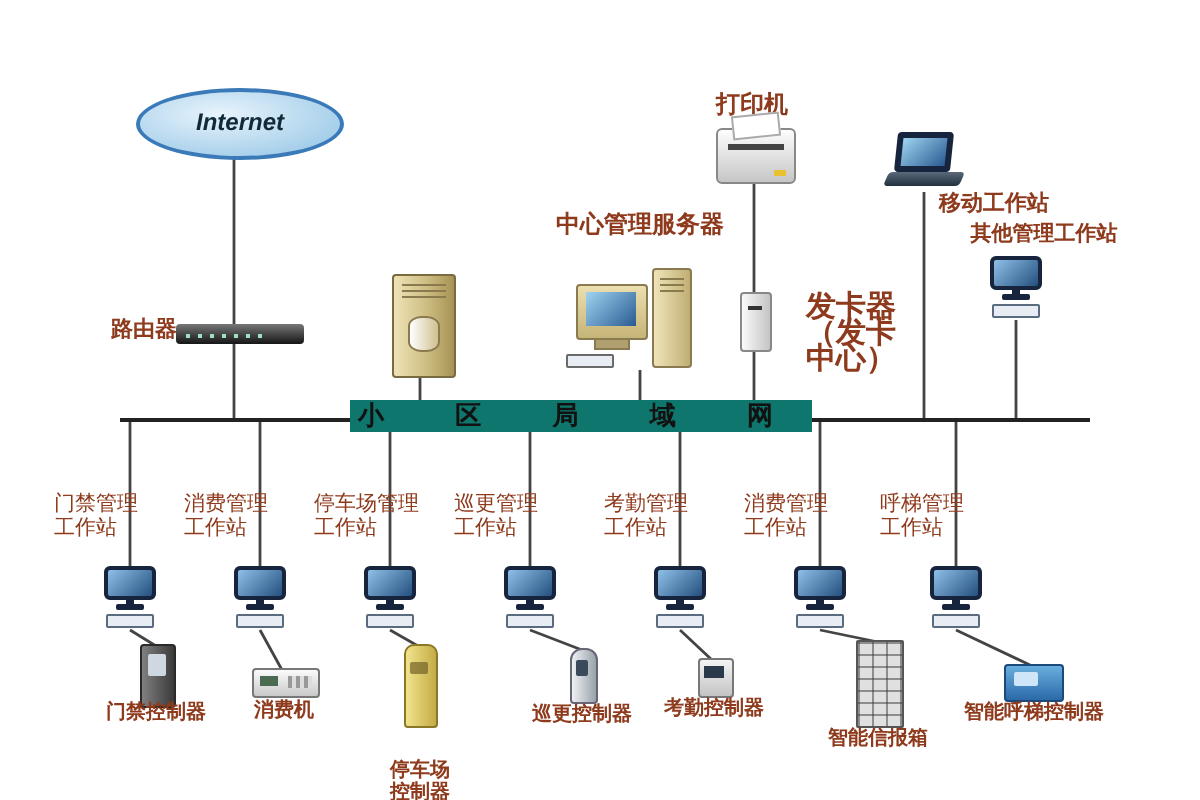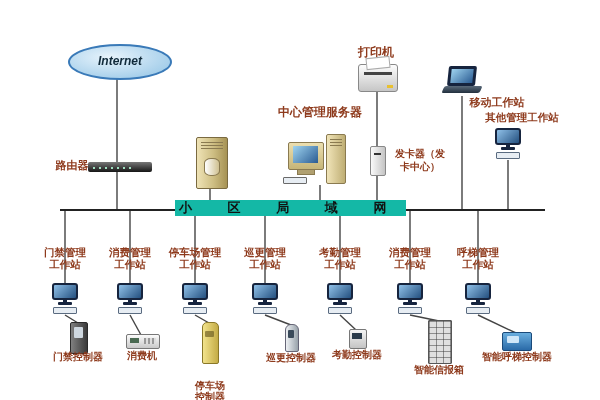--- a/index.html
+++ b/index.html
@@ -1,20 +1,20 @@
 <!DOCTYPE html>
 <html><head>
 <meta charset="utf-8">
 <style>
   html,body{margin:0;padding:0;background:#fff;}
   .stage{position:relative;width:600px;height:400px;background:#fff;overflow:hidden;
          font-family:"Liberation Sans","DejaVu Sans",sans-serif;}
   .stage svg{position:absolute;left:0;top:0;}
   .lbl{position:absolute;color:#8e3a1c;font-weight:bold;text-align:center;line-height:13px;}
-  .wslbl{position:absolute;color:#8e3a1c;font-weight:bold;text-align:center;font-size:10.5px;line-height:12px;}
+  .wslbl{position:absolute;color:#8e3a1c;font-weight:normal;text-align:left;font-size:10.5px;line-height:12px;}
   .devlbl{position:absolute;color:#8e3a1c;font-weight:bold;text-align:center;font-size:10px;line-height:11px;}
   .oval{position:absolute;left:68px;top:44px;width:100px;height:32px;border-radius:50%;
         background:radial-gradient(ellipse at 40% 35%,#e8f4fc,#8fc2e4);border:2px solid #3a7ab8;
         text-align:center;line-height:30px;font-size:12px;font-weight:bold;color:#102a3a;font-style:italic;}
   
   .router{position:absolute;left:88px;top:162px;width:64px;height:10px;border-radius:2px;
           background:linear-gradient(#777,#151515);}
   .router::after{content:"";position:absolute;left:5px;top:5px;width:42px;height:2px;
           background:repeating-linear-gradient(to right,#9fe0c0 0 2px,transparent 2px 6px);}
   
@@ -76,21 +76,21 @@
   .patrol::after{content:"";position:absolute;left:2px;top:5px;width:6px;height:8px;background:#3a4a5a;border-radius:1px;}
   .attend{position:absolute;width:16px;height:18px;border:1px solid #777;border-radius:2px;
         background:linear-gradient(#f4f4f4,#c4c4c4);}
   .attend::after{content:"";position:absolute;left:2px;top:3px;width:10px;height:6px;background:#2a3a4a;}
   .mailbox{position:absolute;width:22px;height:42px;border:1px solid #555;border-radius:1px;background-color:#e0e0e0;
         background-image:repeating-linear-gradient(to bottom,rgba(60,60,60,.5) 0 1px,transparent 1px 6px),
                          repeating-linear-gradient(to right,rgba(60,60,60,.5) 0 1px,transparent 1px 7px);}
   .elev{position:absolute;width:28px;height:17px;border:1px solid #1a4a7a;border-radius:2px;
         background:linear-gradient(#6aaede,#2a6aa8);}
   .elev::after{content:"";position:absolute;left:4px;top:3px;width:12px;height:7px;background:#cfe6f8;border-radius:1px;}
-  .lan{position:absolute;left:175px;top:200px;background:#14b8a6;padding:0 4px;color:#111;
+  .lan{position:absolute;left:175px;top:200px;background:#0f766e;padding:0 4px;color:#111;
        font-size:13px;font-weight:bold;letter-spacing:16px;line-height:16px;white-space:nowrap;}
 </style>
 </head>
 <body>
 
 <div class="stage">
 
   <svg width="600" height="400">
     <g stroke="#444" stroke-width="1.4" fill="none">
       <line x1="117" y1="76" x2="117" y2="162"></line>
@@ -132,21 +132,21 @@
   <div class="cmon-base"></div>
   <div class="ckb"></div>
   <div class="ctower"></div>
 
   <div class="lbl" style="left:346px;top:46px;width:60px;font-size:12px">打印机</div>
   <div class="printer">
       <span class="printer-light"></span>
     </div>
 
   <div class="cardreader"></div>
-  <div class="lbl" style="left:392px;top:147px;width:56px;font-size:10px;text-align:center">发卡器（发卡中心）</div>
+  <div class="lbl" style="left:392px;top:147px;width:56px;font-size:15px;text-align:right">发卡器（发卡中心）</div>
 
   <div class="laptop">
     <div class="lap-screen"></div>
     <div class="lap-base"></div>
   </div>
   <div class="lbl" style="left:466px;top:96px;width:62px;font-size:11px">移动工作站</div>
 
   <div class="lbl" style="left:482px;top:111px;width:80px;font-size:10.5px">其他管理工作站</div>
   <div class="pc" style="left:493px;top:128px">
     <div class="pc-screen"></div>

